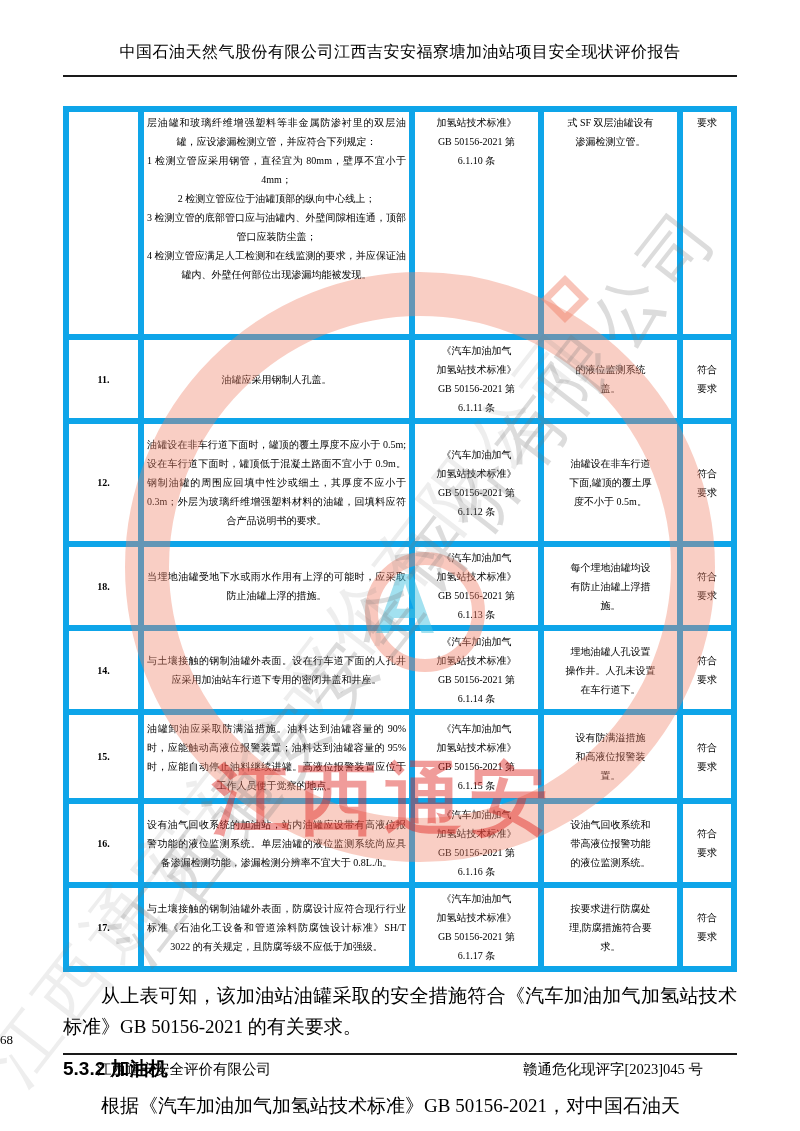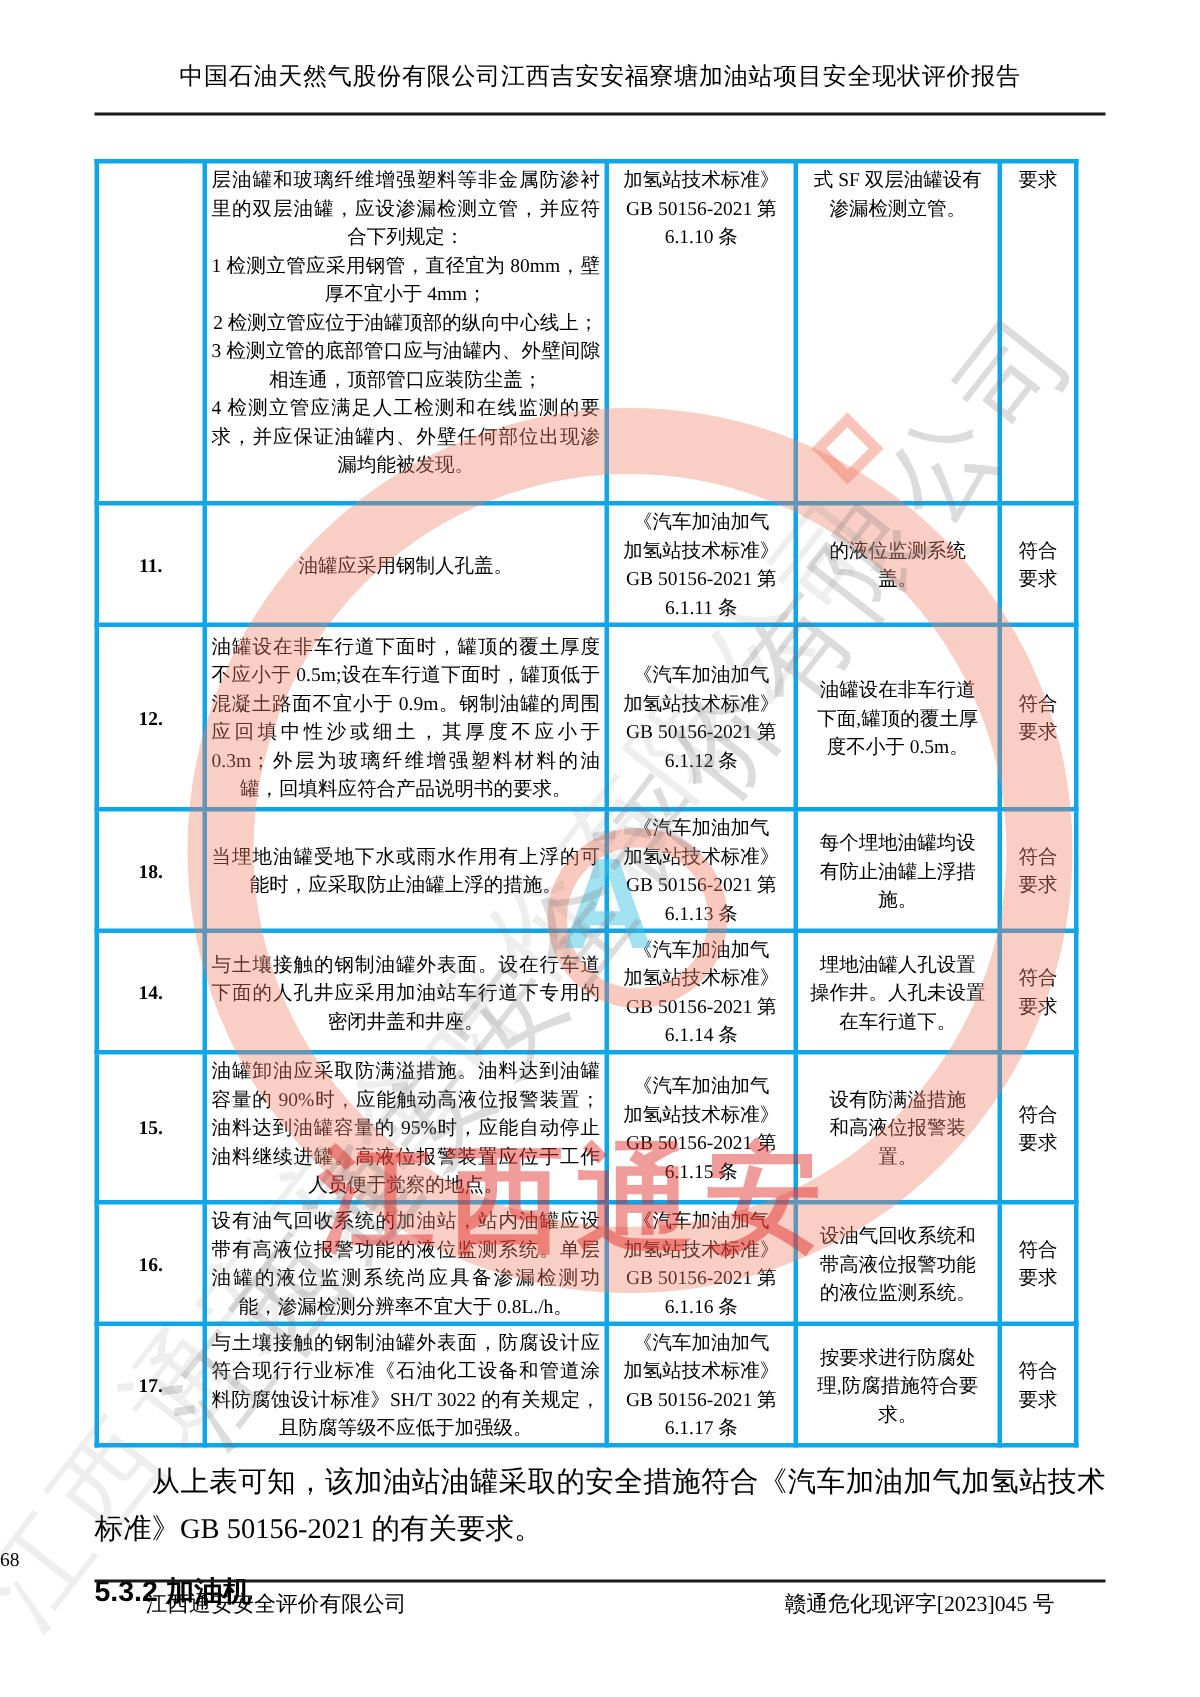--- a/index.html
+++ b/index.html
@@ -22,24 +22,24 @@
   }
   .header-rule{border-top:2px solid #1a1a1a;margin-top:13px;}
   
   table.compliance{
     border-collapse:collapse;
     table-layout:fixed;
     margin:13px 0 0 63px;
     width:640px;
   }
   table.compliance td{
-    border:3px solid #0ea5e9;
+    border:6px solid #0ea5e9;
     vertical-align:middle;
     white-space:pre-line;
-    font-size:13px;
+    font-size:10px;
     line-height:19px;
     padding:1px 3px;
     overflow:hidden;
   }
   tr.top-align td{vertical-align:top;}
   td.col-no{width:63px;text-align:center;font-weight:bold;}
   td.col-content{width:259px;text-align:justify;text-align-last:center;text-justify:inter-character;}
   td.col-standard{width:117px;text-align:center;line-height:17px;}
   td.col-actual{width:127px;text-align:center;}
   td.col-conclusion{width:42px;text-align:center;}
@@ -233,20 +233,21 @@
           <td class="col-conclusion">符合
 要求</td>
         </tr>
       </tbody>
   </table>
 
   <p class="para">从上表可知，该加油站油罐采取的安全措施符合《汽车加油加气加氢站技术标准》GB 50156-2021 的有关要求。</p>
 
   <div class="section-heading">5.3.2 加油机</div>
 
+  <p class="para">根据《汽车加油加气加氢站技术标准》GB 50156-2021，对中国石油天</p>
 
   <div class="watermark">
     <div class="wm-ring-outer"></div>
     <div class="wm-ring-inner"></div>
     <div class="wm-diamond"></div>
     <div class="wm-logo-a">A</div>
     <div class="wm-diag">江西通安安全评价有限公司</div>
     <div class="wm-diag wm-diag2">江西通安安全评价有限公司</div>
     <div class="wm-red">江西通安</div>
   </div>

